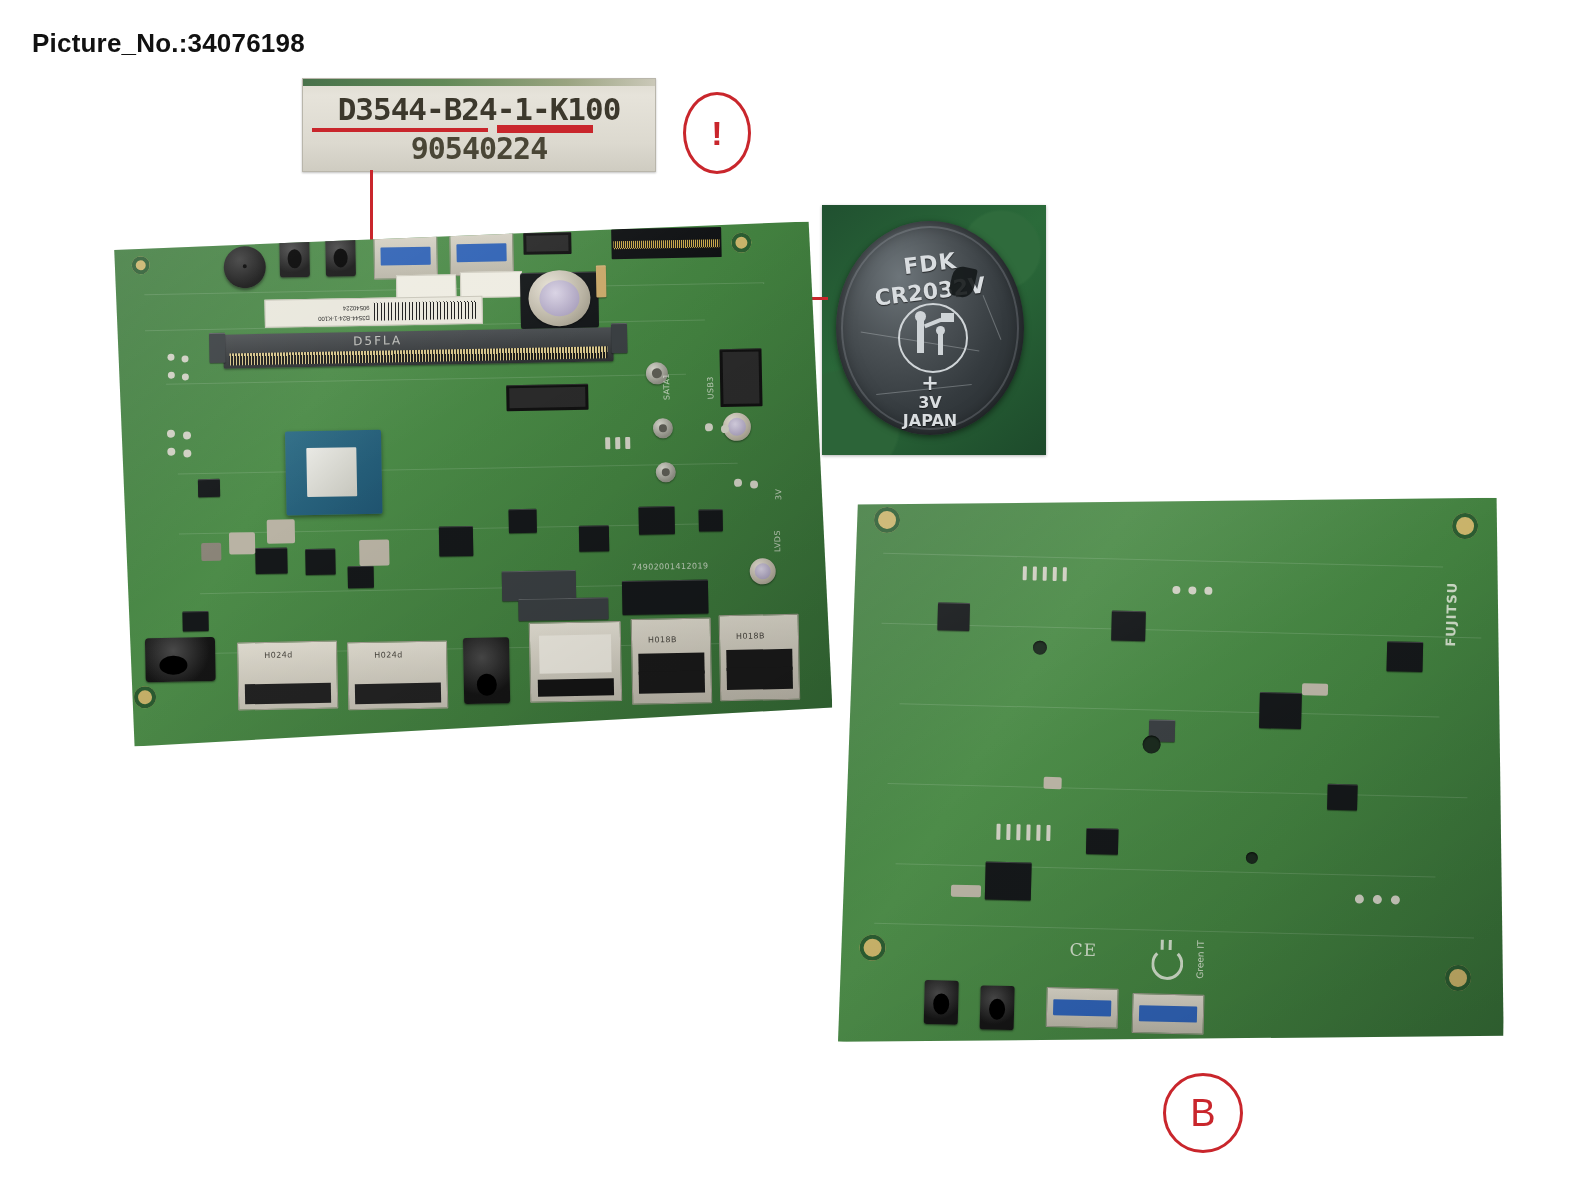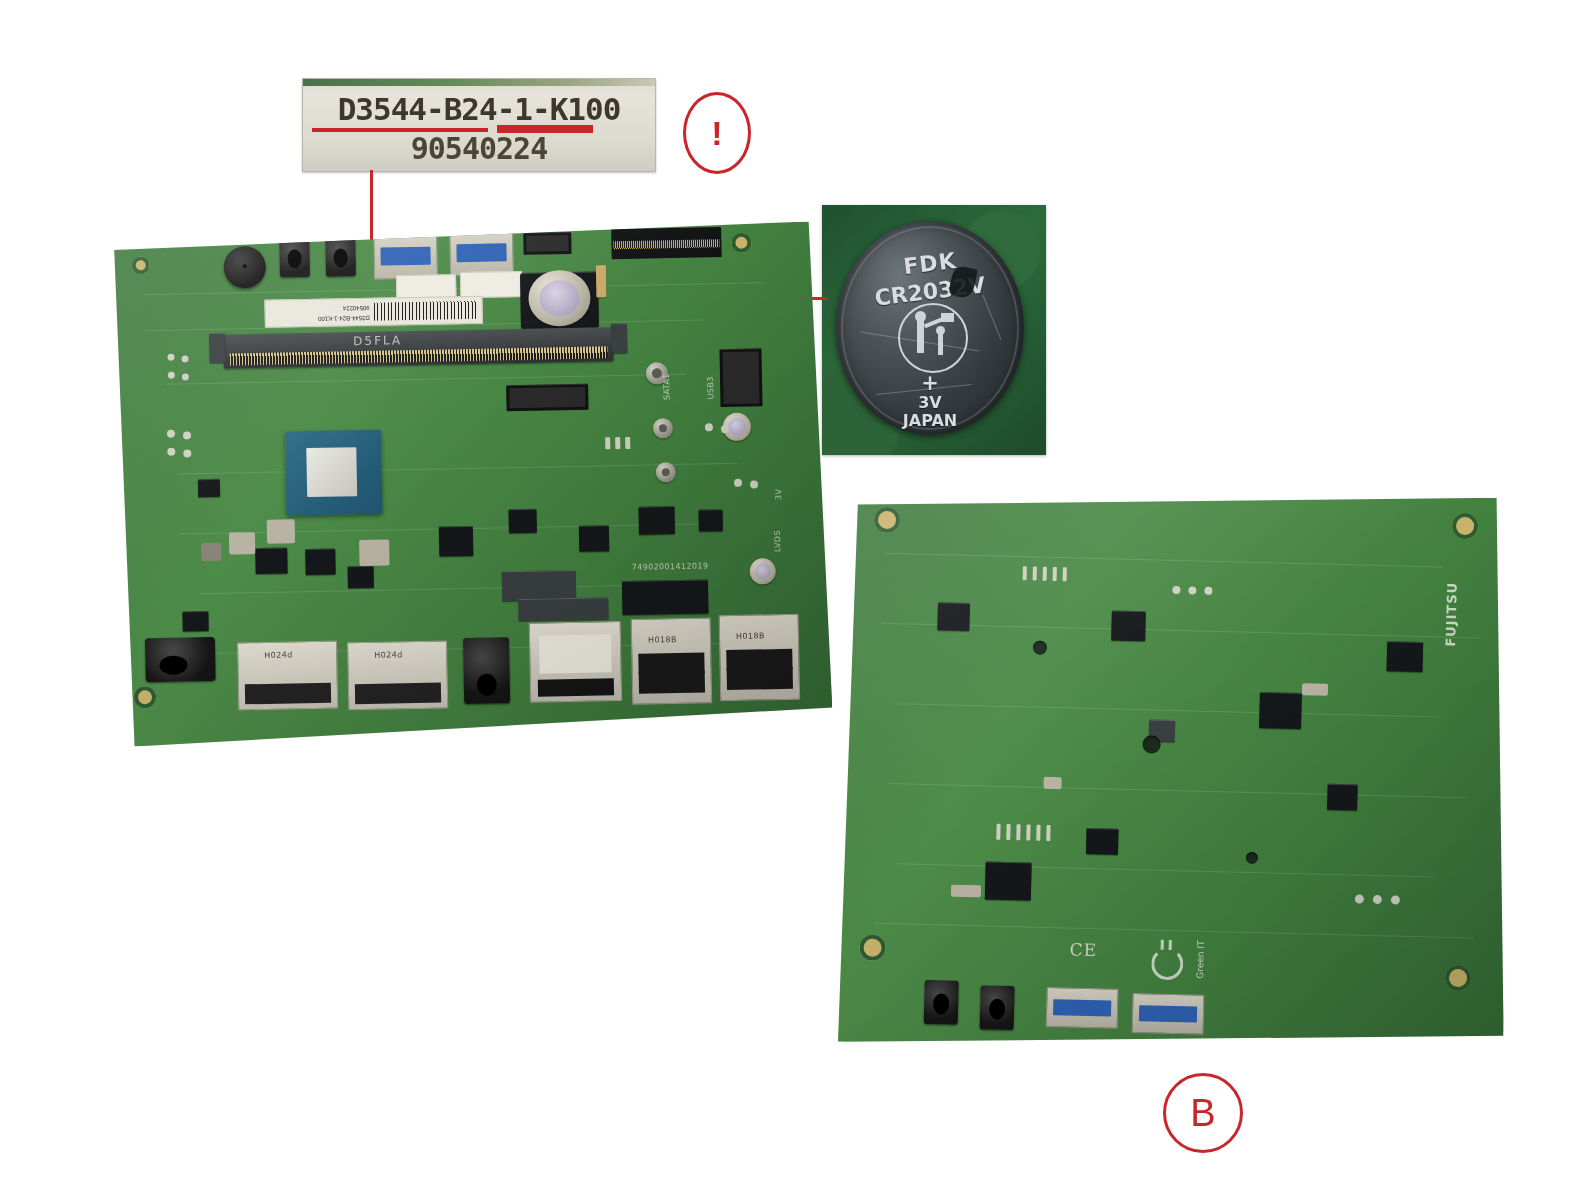--- a/index.html
+++ b/index.html
@@ -257,20 +257,21 @@
      background:rgba(240,240,232,.8);}
   .fjlogo{position:absolute;color:rgba(240,240,232,.78);font-size:13px;font-weight:bold;
      letter-spacing:1px;transform:rotate(-90deg);transform-origin:left top;
      font-family:"DejaVu Sans",sans-serif;}
 </style>
 </head>
 <body>
 
 <div class="page">
 
+  <div class="picture-no">Picture_No.:34076198</div>
 
   <div class="label-closeup">
     <div class="greenstripe"></div>
     <div class="label-line1">D3544-B24-1-K100</div>
     <div class="label-line2">90540224</div>
   </div>
   <div class="redline label-underline-a"></div>
   <div class="redline label-underline-b"></div>
   <div class="redline label-leader-v"></div>
   <div class="label-arrow"></div>

